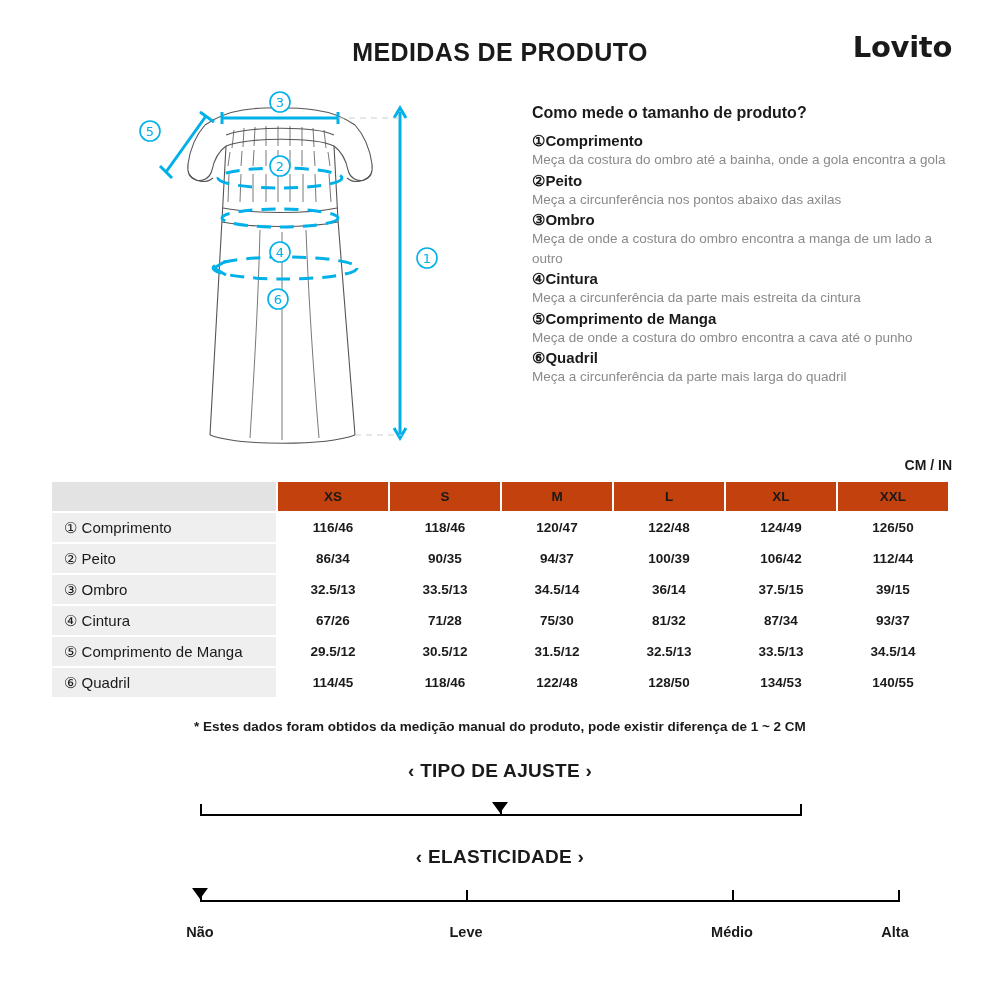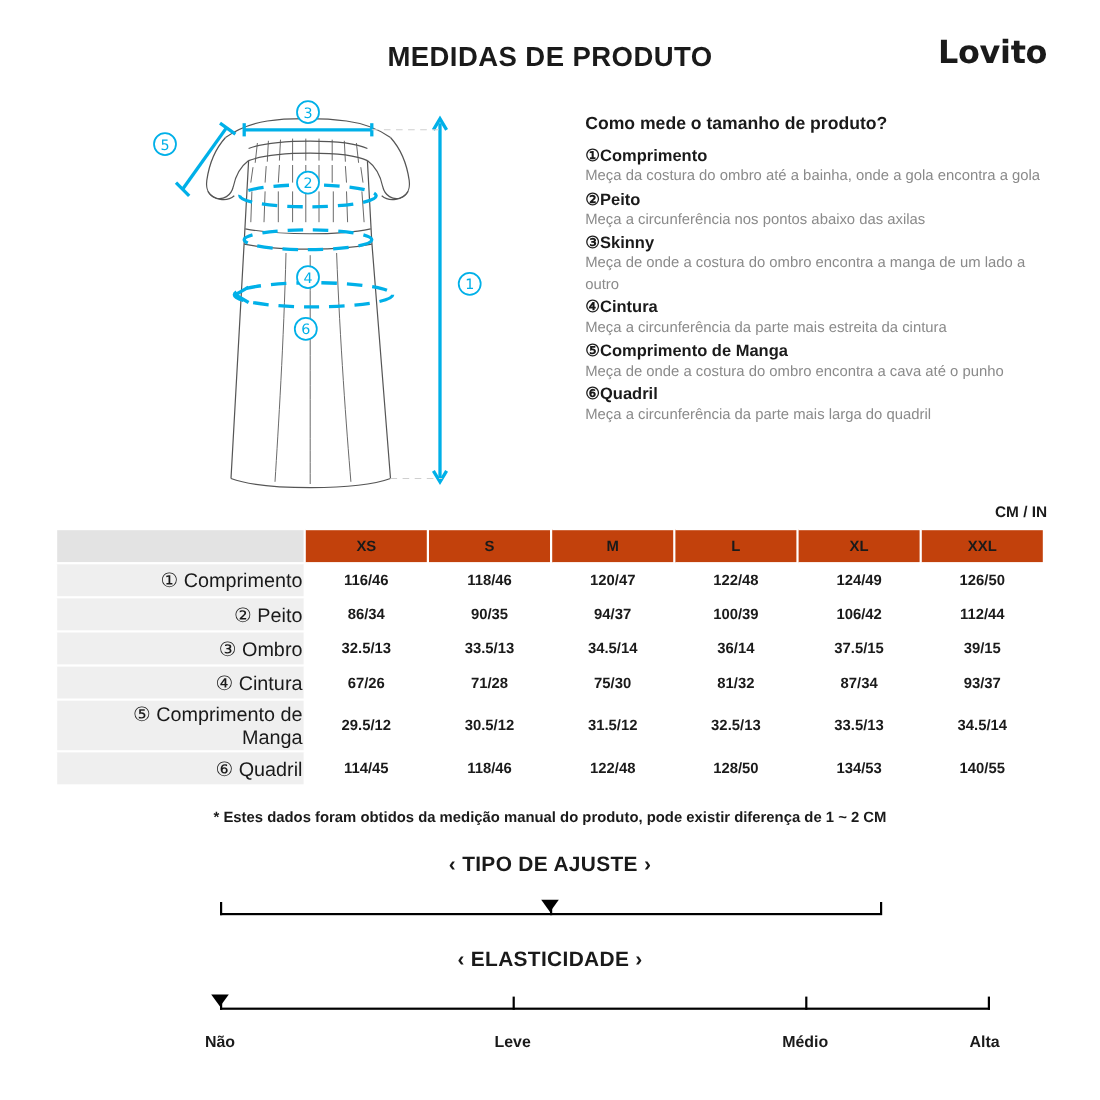--- a/index.html
+++ b/index.html
@@ -90,24 +90,24 @@
     text-align: center;
     font-weight: bold;
   }
   table.size-table th.corner { background: #e3e3e3; }
   table.size-table th.size-head {
     background: #c2410c;
     font-size: 13.5px;
   }
   table.size-table td.rowlabel {
     background: #efefef;
-    text-align: right;
+    text-align: left;
     padding-left: 12px;
     font-weight: normal;
-    font-size: 18px;
+    font-size: 15px;
     width: 226px;
   }
   table.size-table td.val { background: #ffffff; }
 
   .note {
     text-align: center;
     font-size: 13.5px;
     font-weight: bold;
     margin-top: 20px;
   }
@@ -279,21 +279,21 @@
 
       <div>
         <div class="desc-item-title"><span>①</span><span>Comprimento</span></div>
         <div class="desc-item-text">Meça da costura do ombro até a bainha, onde a gola encontra a gola</div>
       </div>
       <div>
         <div class="desc-item-title"><span>②</span><span>Peito</span></div>
         <div class="desc-item-text">Meça a circunferência nos pontos abaixo das axilas</div>
       </div>
       <div>
-        <div class="desc-item-title"><span>③</span><span>Skinny</span></div>
+        <div class="desc-item-title"><span>③</span><span>Ombro</span></div>
         <div class="desc-item-text">Meça de onde a costura do ombro encontra a manga de um lado a outro</div>
       </div>
       <div>
         <div class="desc-item-title"><span>④</span><span>Cintura</span></div>
         <div class="desc-item-text">Meça a circunferência da parte mais estreita da cintura</div>
       </div>
       <div>
         <div class="desc-item-title"><span>⑤</span><span>Comprimento de Manga</span></div>
         <div class="desc-item-text">Meça de onde a costura do ombro encontra a cava até o punho</div>
       </div>

